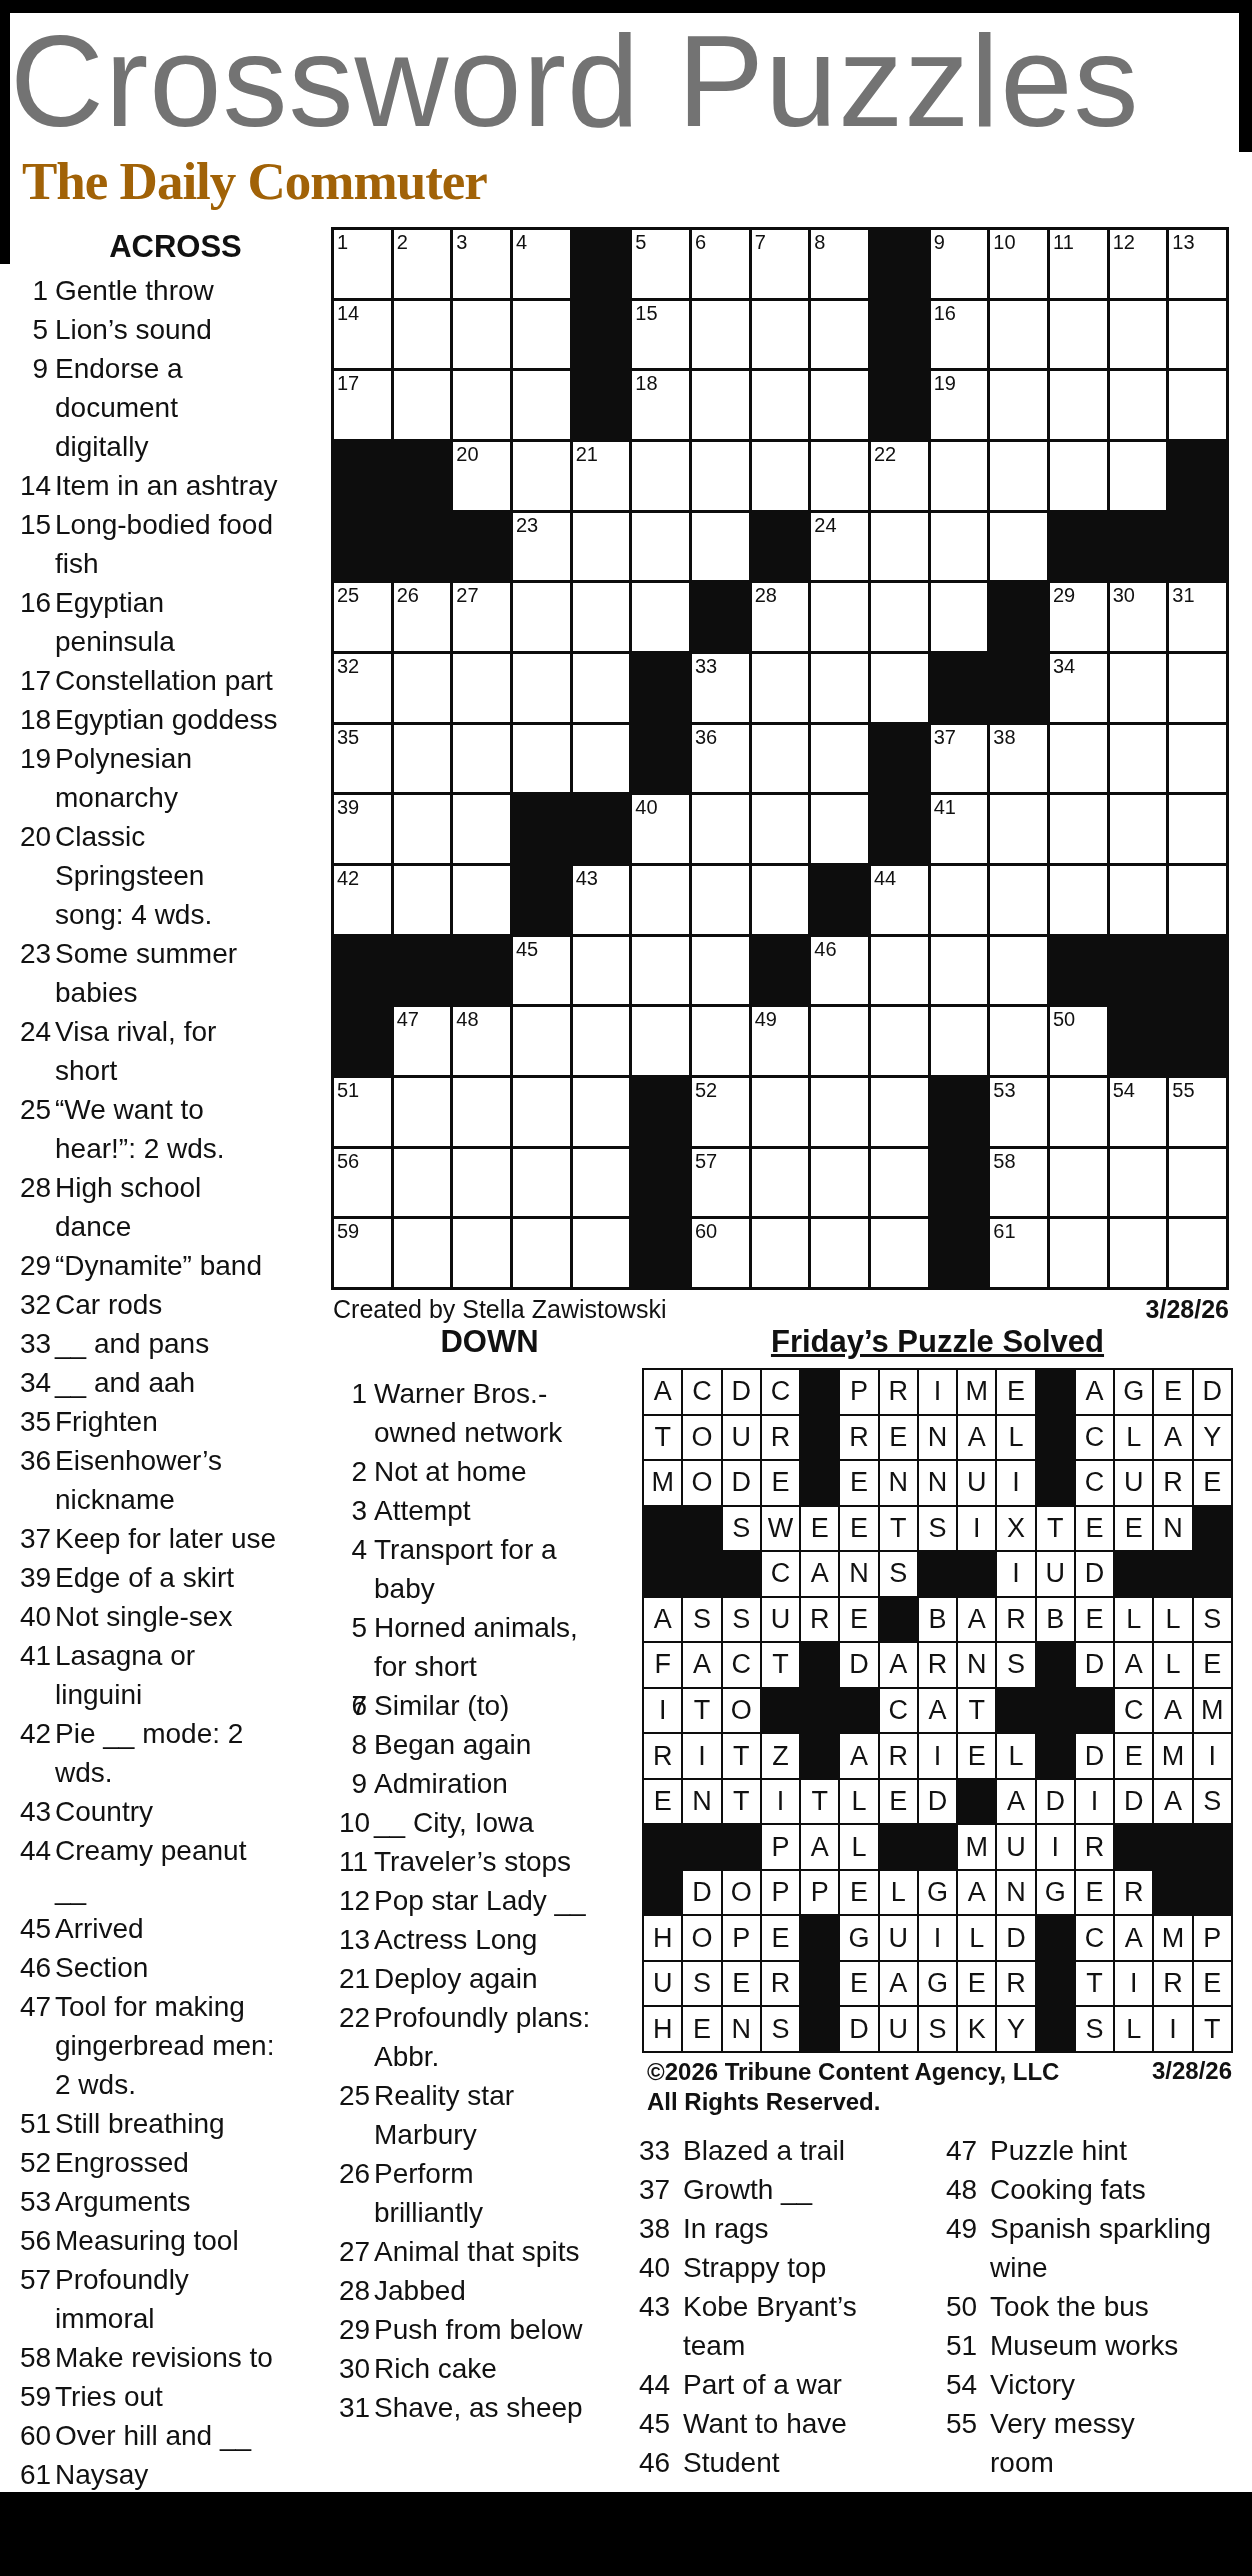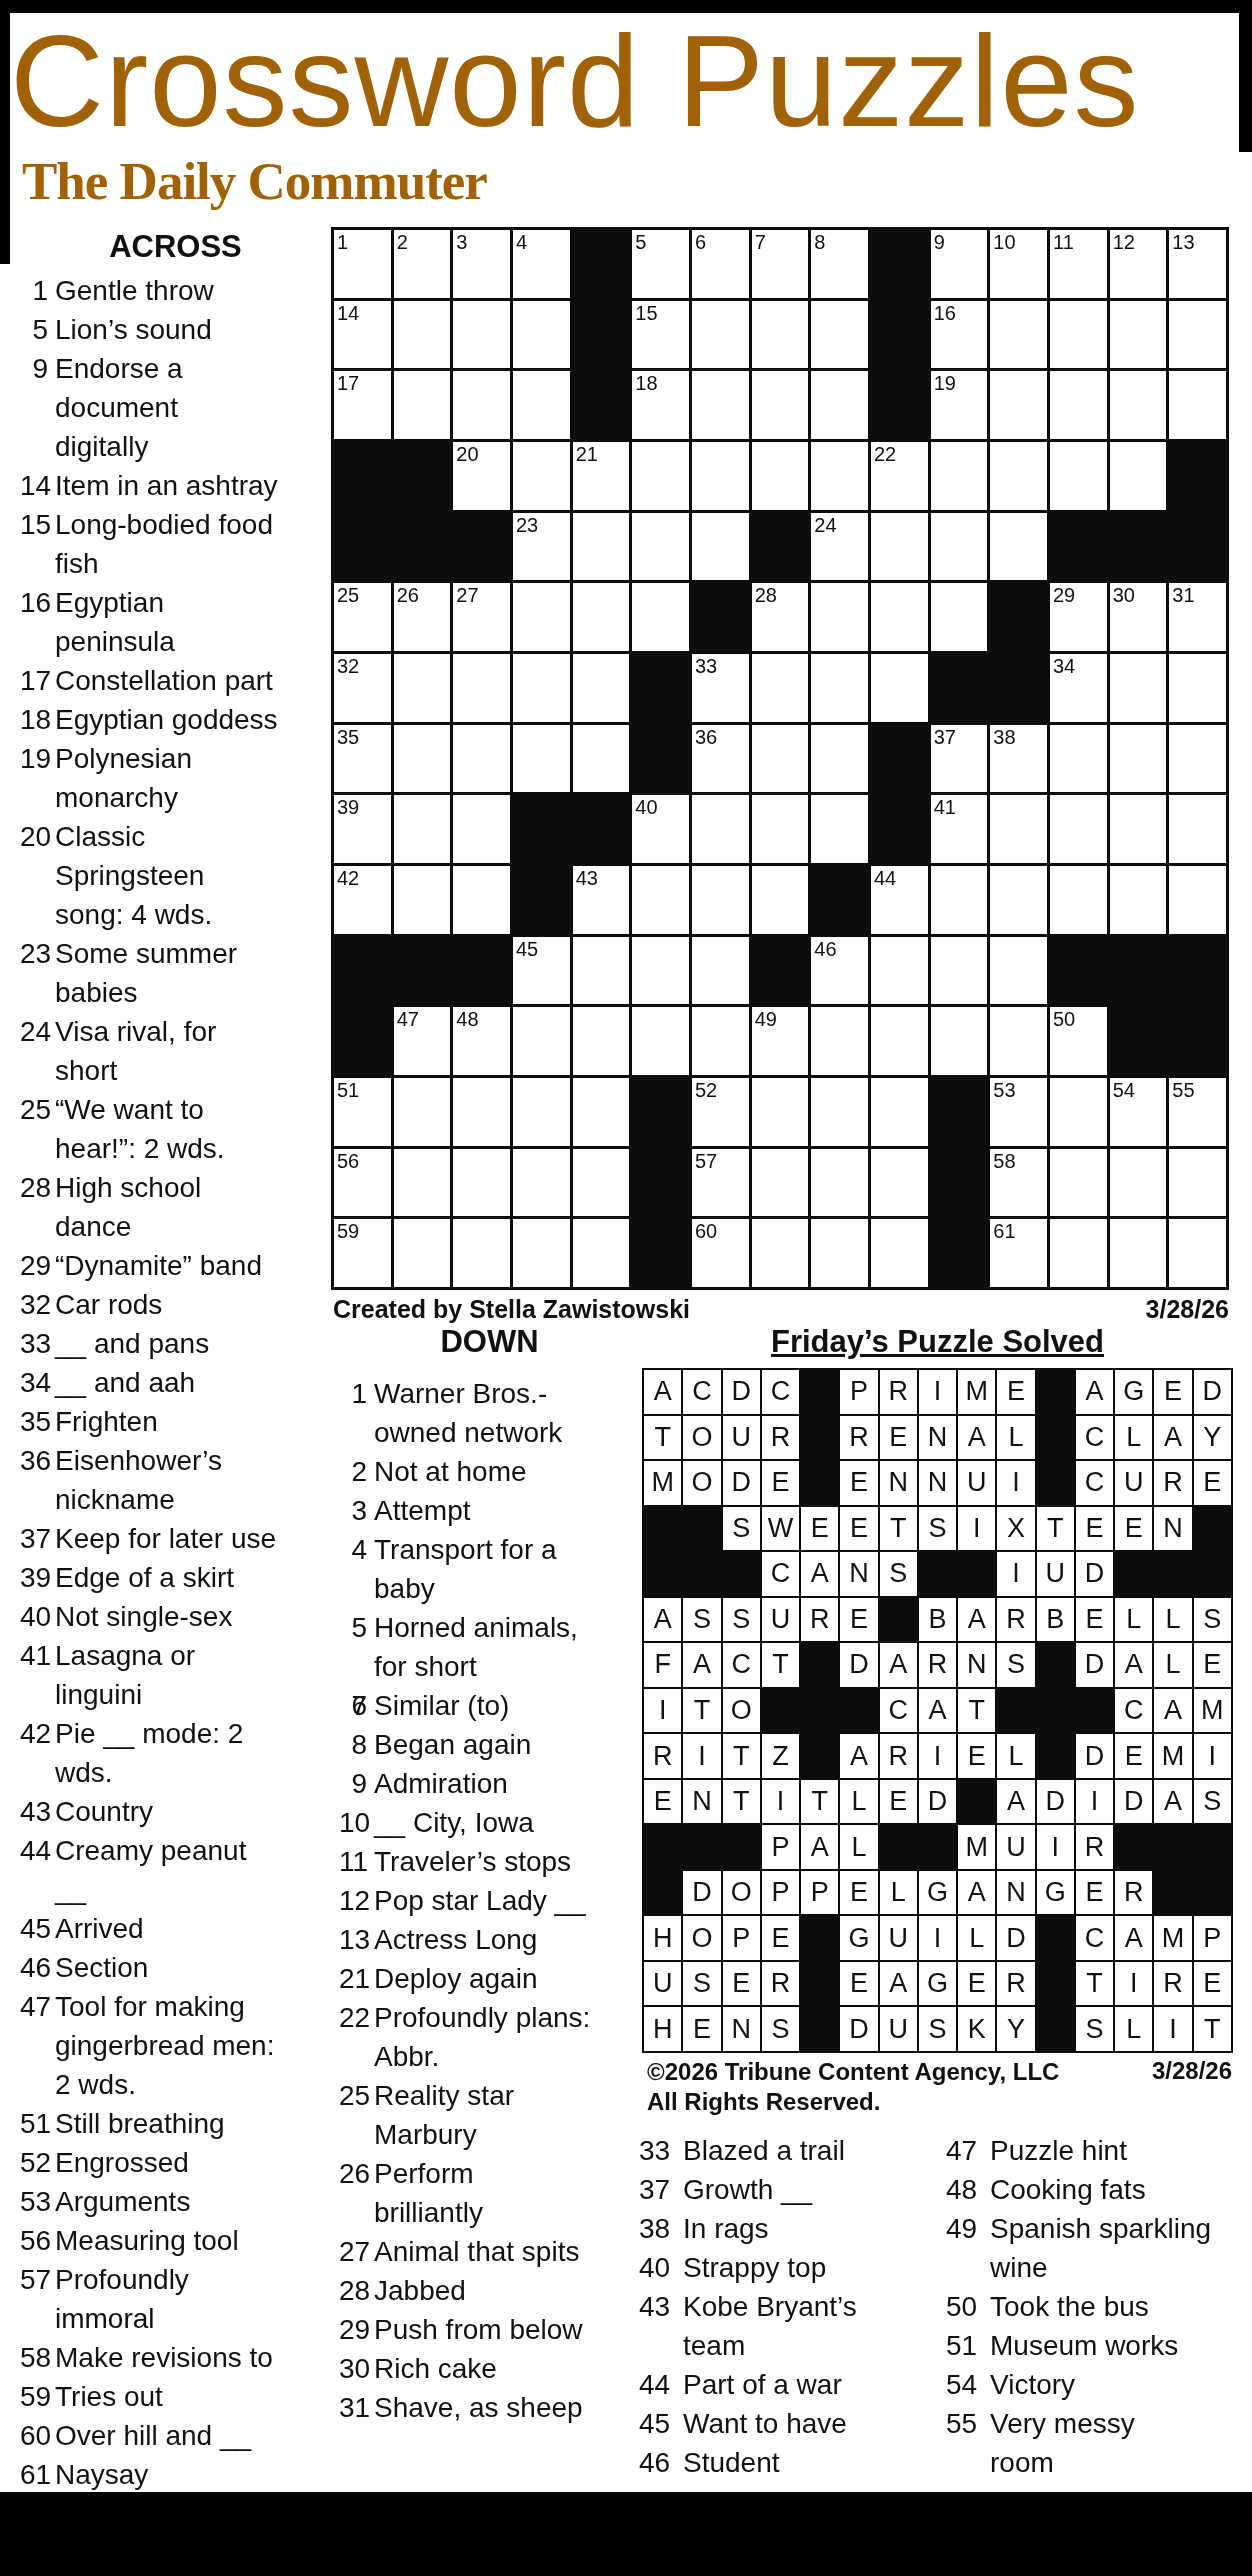--- a/index.html
+++ b/index.html
@@ -8,21 +8,21 @@
     font-family:"Liberation Sans", sans-serif;color:#111;overflow:hidden;
   }
   .bar{position:absolute;background:#000;}
   .bar.top{left:0;top:0;width:1253px;height:13px;}
   .bar.left{left:0;top:13px;width:10px;height:251px;}
   .bar.righttop{left:1239px;top:0;width:14px;height:152px;}
   .bar.bottom{left:0;top:2492px;width:1253px;height:84px;}
 
   .masthead{
     position:absolute;left:10px;top:6px;width:1227px;height:149px;
-    font-size:130px;font-weight:300;color:#a16207;letter-spacing:1px;white-space:nowrap;
+    font-size:130px;font-weight:300;color:#737373;letter-spacing:1px;white-space:nowrap;
   }
   .puzzle-title{
     position:absolute;left:22px;top:151px;
     font-family:"Liberation Serif", serif;font-weight:700;font-size:53px;color:#a16207;
     letter-spacing:-1px;white-space:nowrap;
   }
 
   h2{margin:0;font-size:31px;font-weight:700;text-align:center;}
   .across-col{position:absolute;left:20px;top:229px;width:311px;}
   .across-col h2{margin-bottom:6px;}
@@ -45,21 +45,21 @@
   .cell{position:relative;}
   .cell.white{background:#ffffff;}
   .cell.black{background:#0d0d0d;}
   .cellnum{position:absolute;left:3px;top:1px;font-size:20px;line-height:22px;}
   .cell .letter{
     position:absolute;left:0;top:0;right:0;bottom:0;
     display:flex;align-items:center;justify-content:center;
     font-size:27px;font-weight:500;
   }
 
-  .byline{position:absolute;left:333px;top:1295px;font-weight:700;font-size:25px;}
+  .byline{position:absolute;left:333px;top:1295px;font-weight:400;font-size:25px;}
   .date{position:absolute;font-weight:700;font-size:25px;text-align:right;}
   .date.main-date{left:1030px;top:1295px;width:199px;}
   .solved-title{position:absolute;left:642px;top:1324px;width:591px;text-decoration:underline;}
   .copyright{position:absolute;left:647px;top:2057px;font-weight:700;font-size:24px;line-height:30px;}
   .date.solved-date{left:1033px;top:2057px;width:199px;font-size:24px;}
 </style>
 </head>
 <body>
 
 <div class="bar top"></div>

